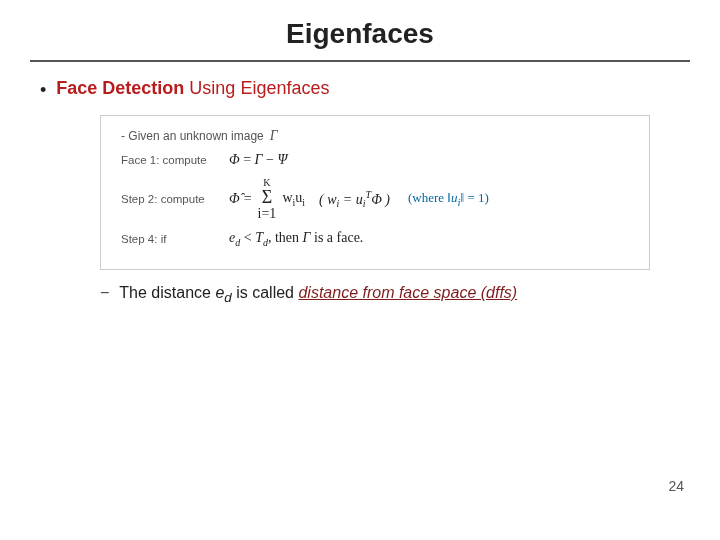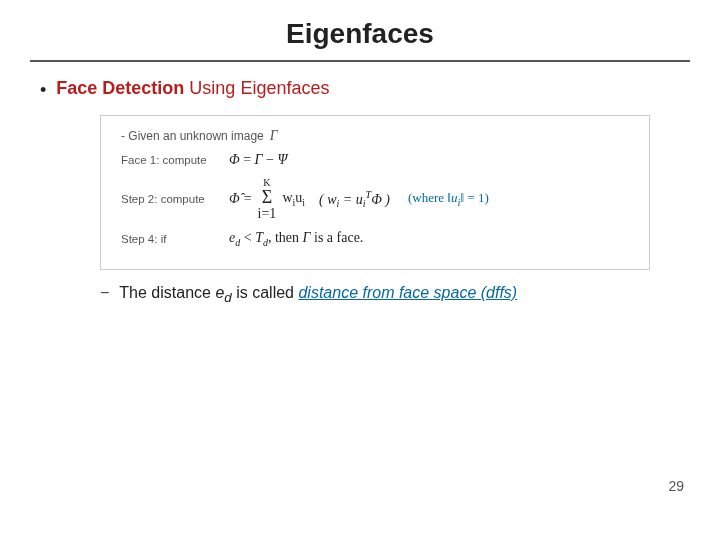--- a/index.html
+++ b/index.html
@@ -131,21 +131,21 @@
       font-size: 16px;
       color: #444;
     }
 
     .sub-text {
       font-size: 16px;
       color: #222222;
     }
 
     .sub-text a {
-      color: #0369a1;
+      color: #7f1d1d;
       text-decoration: underline;
       font-style: italic;
     }
 
     .sub-text em {
     }
 
     .page-number {
       position: absolute;
       bottom: 14px;
@@ -213,15 +213,15 @@
 
     <div class="sub-bullet">
       <span class="sub-dash">−</span>
       <span class="sub-text">
         The distance <em>e<sub>d</sub></em> is called <a href="#"><em>distance from face space (dffs)</em></a>
       </span>
     </div>
 
   </div>
 
-  <div class="page-number">29</div>
+  <div class="page-number">24</div>
 
 </div>
 
 </body></html>

